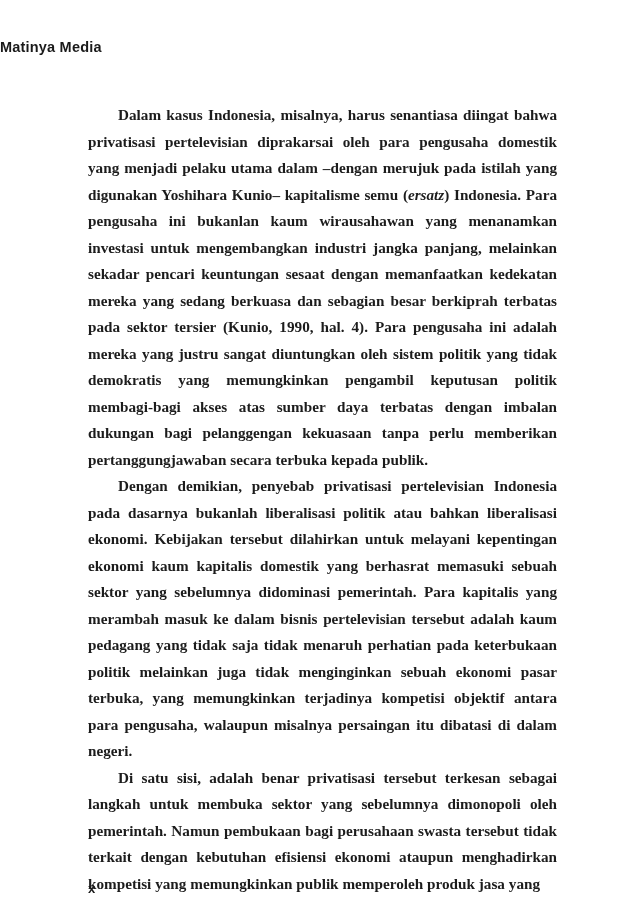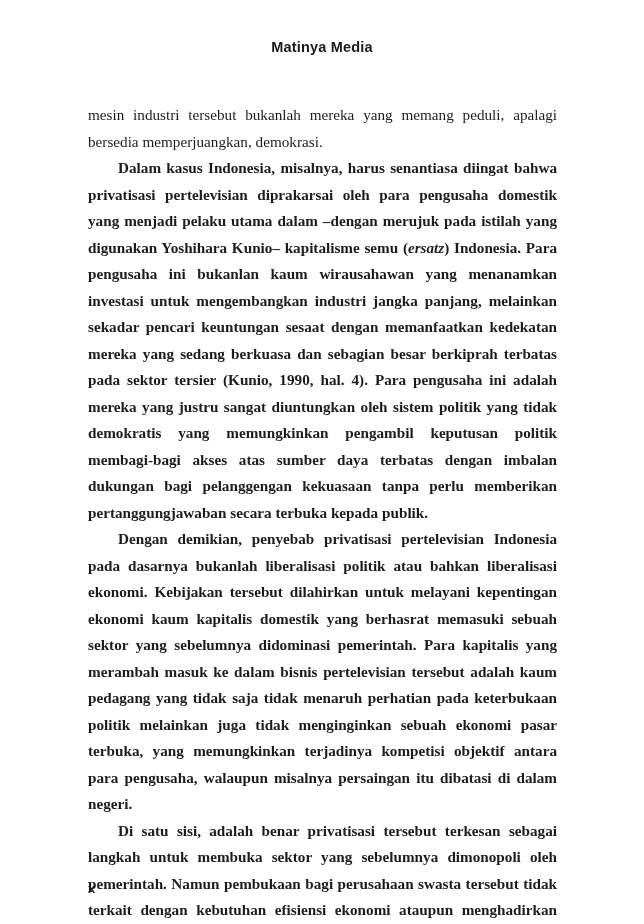--- a/index.html
+++ b/index.html
@@ -23,21 +23,21 @@
     height: 924px;
     box-sizing: border-box;
   }
 
   
   .running-head {
     position: absolute;
     top: 39px;
     left: 0;
     width: 644px;
-    text-align: center;
+    text-align: left;
     font-family: "Liberation Sans", "DejaVu Sans", sans-serif;
     font-weight: bold;
     font-size: 14.5px;
     letter-spacing: 0.2px;
     color: #1a1a1a;
   }
 
   
   .textblock {
     position: absolute;
@@ -81,21 +81,20 @@
 </style>
 </head>
 <body>
 
 <div class="page">
 
   <div class="running-head">Matinya Media</div>
 
   <div class="textblock">
 
-    <p class="para flush">mesin industri tersebut bukanlah mereka yang memang peduli, apalagi bersedia memperjuangkan, demokrasi.</p>
 
     <p class="para indent"><span>Dalam kasus Indonesia, misalnya, harus senantiasa diingat bahwa privatisasi pertelevisian diprakarsai oleh para pengusaha domestik yang menjadi pelaku utama dalam –dengan merujuk pada istilah yang digunakan Yoshihara Kunio– kapitalisme semu (</span><span class="ital">ersatz</span><span>) Indonesia. Para pengusaha ini bukanlan kaum wirausahawan yang menanamkan investasi untuk mengembangkan industri jangka panjang, melainkan sekadar pencari keuntungan sesaat dengan memanfaatkan kedekatan mereka yang sedang berkuasa dan sebagian besar berkiprah terbatas pada sektor tersier (Kunio, 1990, hal. 4). Para pengusaha ini adalah mereka yang justru sangat diuntungkan oleh sistem politik yang tidak demokratis yang memungkinkan pengambil keputusan politik membagi-bagi akses atas sumber daya terbatas dengan imbalan dukungan bagi pelanggengan kekuasaan tanpa perlu memberikan pertanggungjawaban secara terbuka kepada publik.</span></p>
 
     <p class="para indent">Dengan demikian, penyebab privatisasi pertelevisian Indonesia pada dasarnya bukanlah liberalisasi politik atau bahkan liberalisasi ekonomi. Kebijakan tersebut dilahirkan untuk melayani kepentingan ekonomi kaum kapitalis domestik yang berhasrat memasuki sebuah sektor yang sebelumnya didominasi pemerintah. Para kapitalis yang merambah masuk ke dalam bisnis pertelevisian tersebut adalah kaum pedagang yang tidak saja tidak menaruh perhatian pada keterbukaan politik melainkan juga tidak menginginkan sebuah ekonomi pasar terbuka, yang memungkinkan terjadinya kompetisi objektif antara para pengusaha, walaupun misalnya persaingan itu dibatasi di dalam negeri.</p>
 
     <p class="para indent">Di satu sisi, adalah benar privatisasi tersebut terkesan sebagai langkah untuk membuka sektor yang sebelumnya dimonopoli oleh pemerintah. Namun pembukaan bagi perusahaan swasta tersebut tidak terkait dengan kebutuhan efisiensi ekonomi ataupun menghadirkan kompetisi yang memungkinkan publik memperoleh produk jasa yang</p>
 
   </div>
 
   <div class="folio">x</div>

